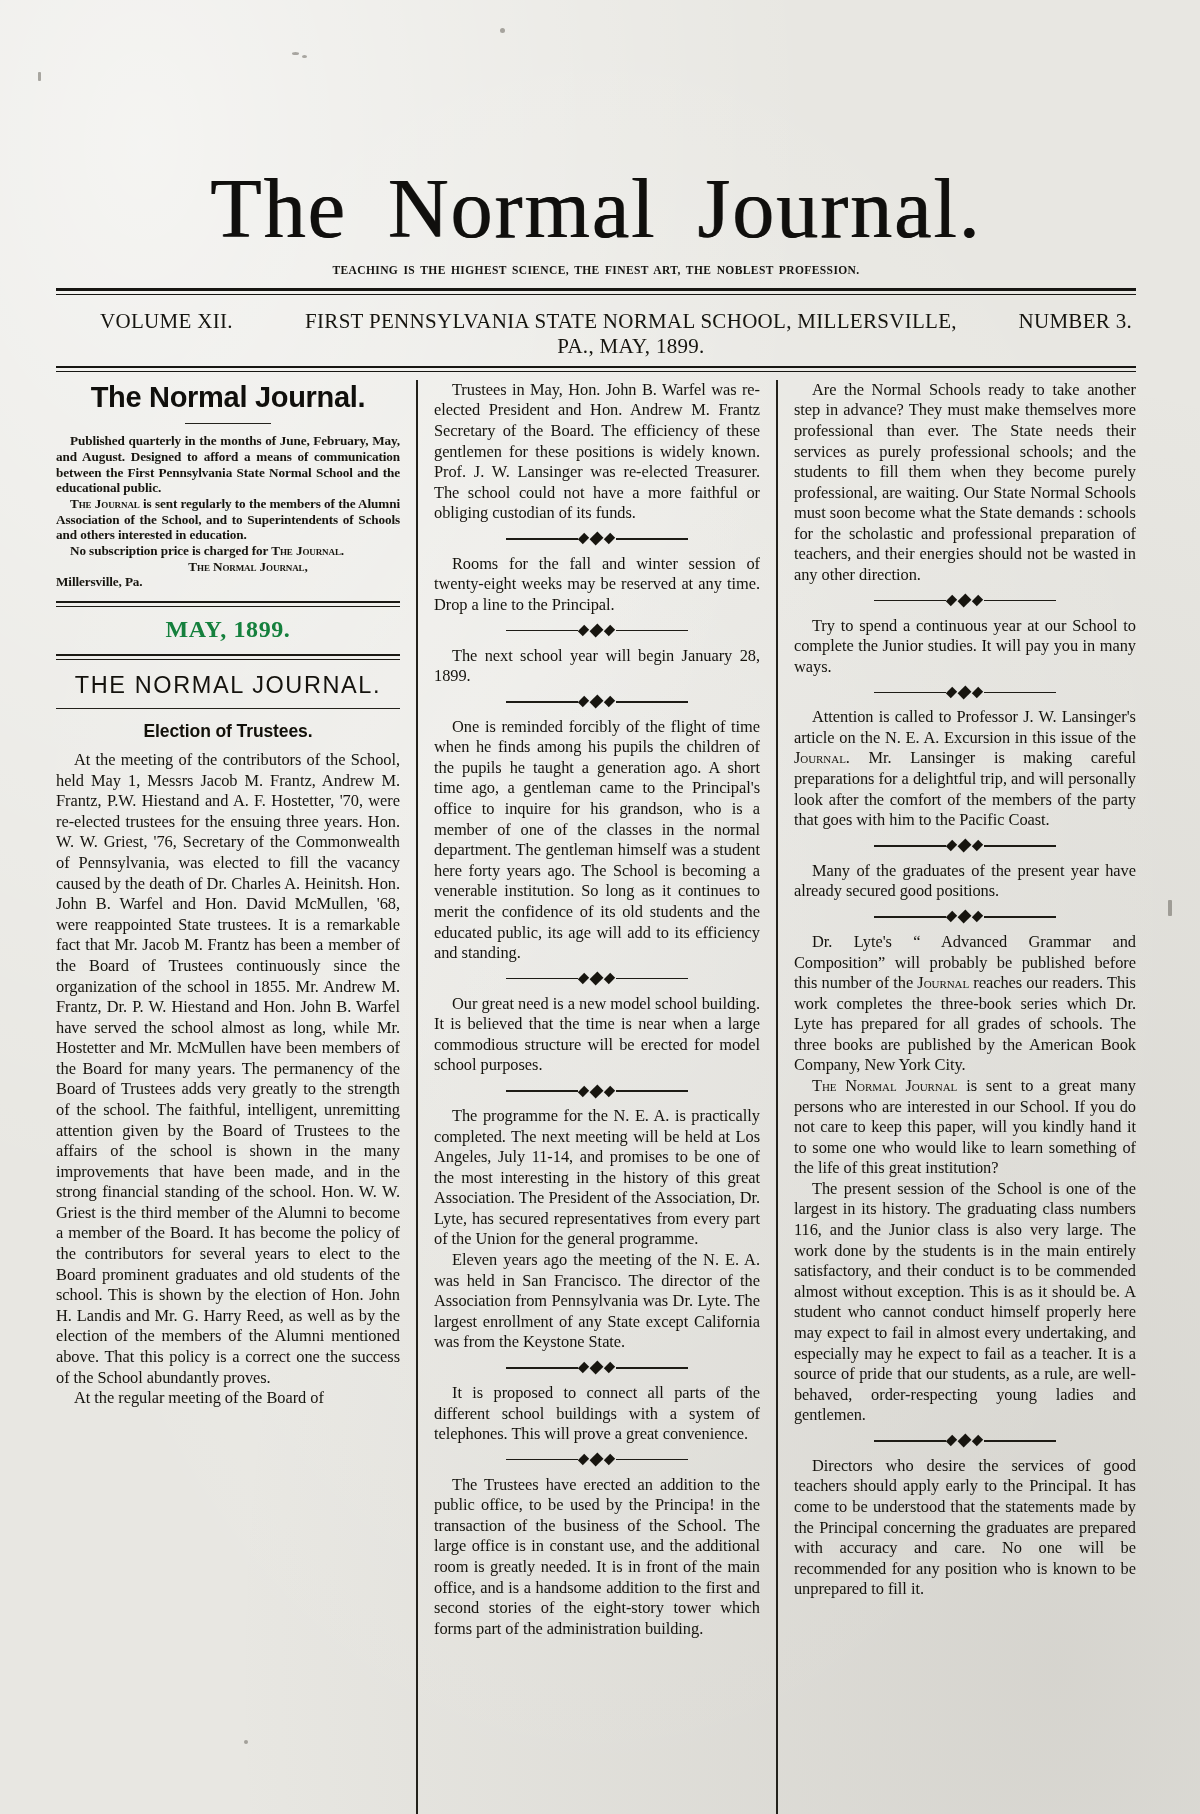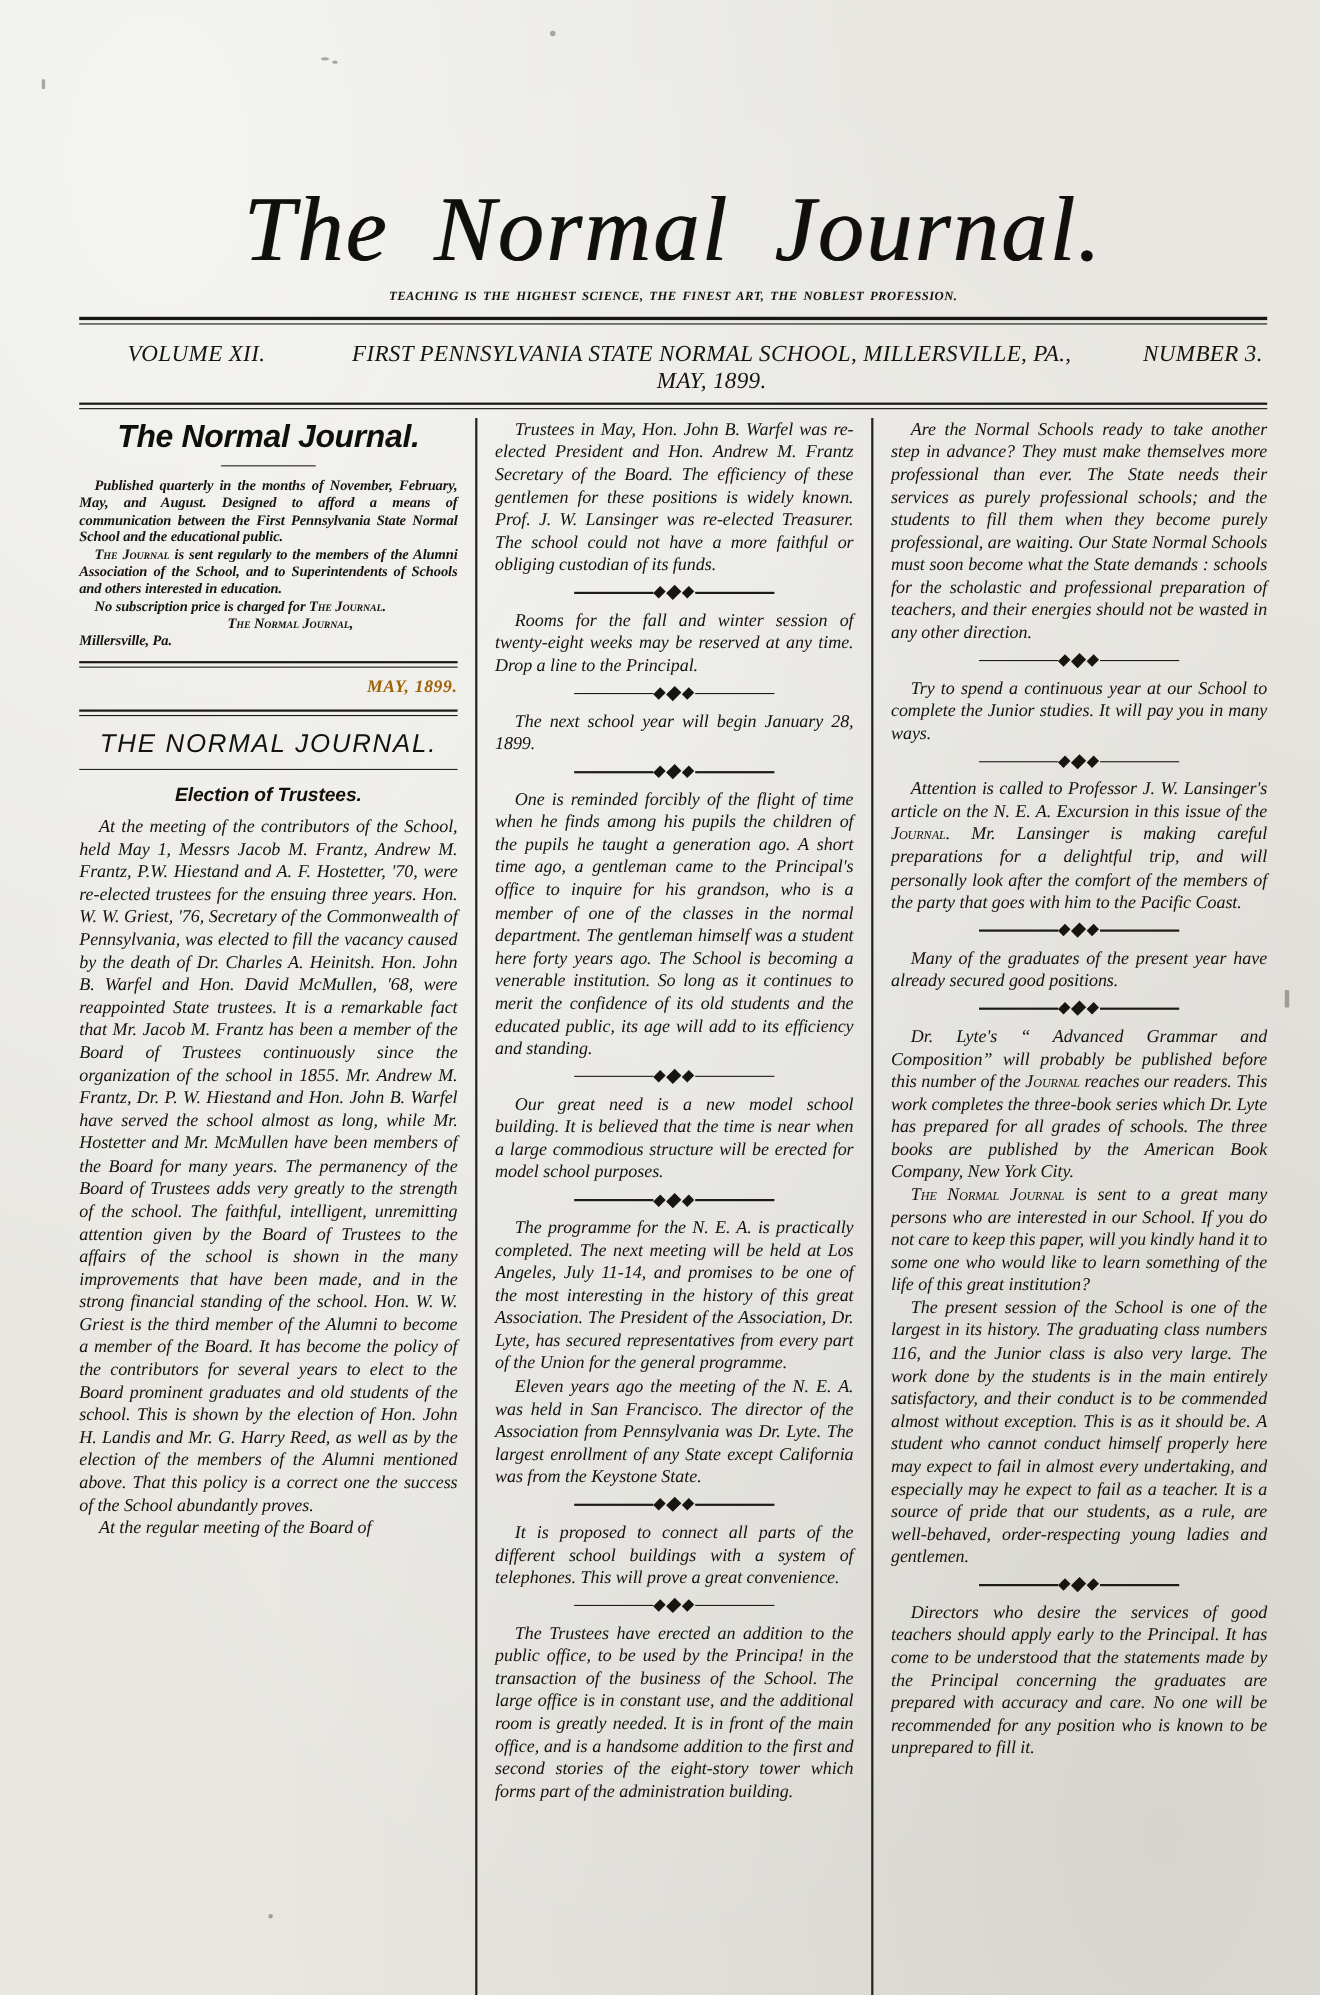--- a/index.html
+++ b/index.html
@@ -26,26 +26,25 @@
     inset: 0;
     background:
       radial-gradient(ellipse at 12% 8%, rgba(255,255,255,0.55), rgba(255,255,255,0) 45%),
       radial-gradient(ellipse at 88% 92%, rgba(120,115,105,0.16), rgba(255,255,255,0) 55%),
       radial-gradient(ellipse at 50% 50%, rgba(255,255,255,0.30), rgba(255,255,255,0) 70%);
     pointer-events: none;
     z-index: 0;
   }
   .sheet {
     position: absolute;
-    left: 72px;
+    left: 56px;
     top: 0;
     width: 1080px;
     height: 1814px;
     z-index: 1;
-    font-style: italic;
   }
 
   
   .masthead {
     padding-top: 168px;
     text-align: center;
   }
   .masthead-title {
     font-family: "Liberation Serif", "DejaVu Serif", serif;
     font-size: 84px;
@@ -149,26 +148,26 @@
   .colophon .addr2 { display: block; text-indent: 0; padding-right: 16px; }
 
   .rule-pair {
     margin: 11px 0 9px 0;
     border: 0;
     border-top: 2.4px solid #1b1914;
     border-bottom: 1.2px solid #1b1914;
     height: 3px;
   }
   .dateline {
-    text-align: right;
+    text-align: center;
     font-family: "Liberation Serif", "DejaVu Serif", serif;
     font-weight: bold;
-    font-size: 16px;
+    font-size: 24px;
     letter-spacing: 0.6px;
-    color: #a16207;
+    color: #15803d;
     margin: 2px 0 2px 0;
   }
   .masthead-head {
     text-align: center;
     font-family: "Liberation Sans", "DejaVu Sans", sans-serif;
     font-size: 23.5px;
     letter-spacing: 1.6px;
     color: #14120d;
     margin: 12px 0 0 0;
     font-weight: 400;
@@ -270,21 +269,21 @@
     <hr class="rule-double-lower">
 
     <div class="columns">
 
       <div class="col col-1">
 
         <div class="nameplate">The Normal Journal.</div>
         <hr class="short-rule">
 
         <div class="colophon">
-          <p>Published quarterly in the months of November, February, May, and August.  Designed to afford a means of communication between the First Pennsylvania State Normal School and the educational public.</p>
+          <p>Published quarterly in the months of June, February, May, and August.  Designed to afford a means of communication between the First Pennsylvania State Normal School and the educational public.</p>
           <p><span class="sc">The Journal</span><span> is sent regularly to the members of the Alumni Association of the School, and to Superintendents of Schools and others interested in education.</span></p>
           <p><span>No subscription price is charged for </span><span class="sc">The Journal.</span></p>
           <p>
             <span class="addr">The Normal Journal,</span>
             <span class="addr2">Millersville, Pa.</span>
           </p>
         </div>
 
         <hr class="rule-pair">
         <div class="dateline">MAY, 1899.</div>

